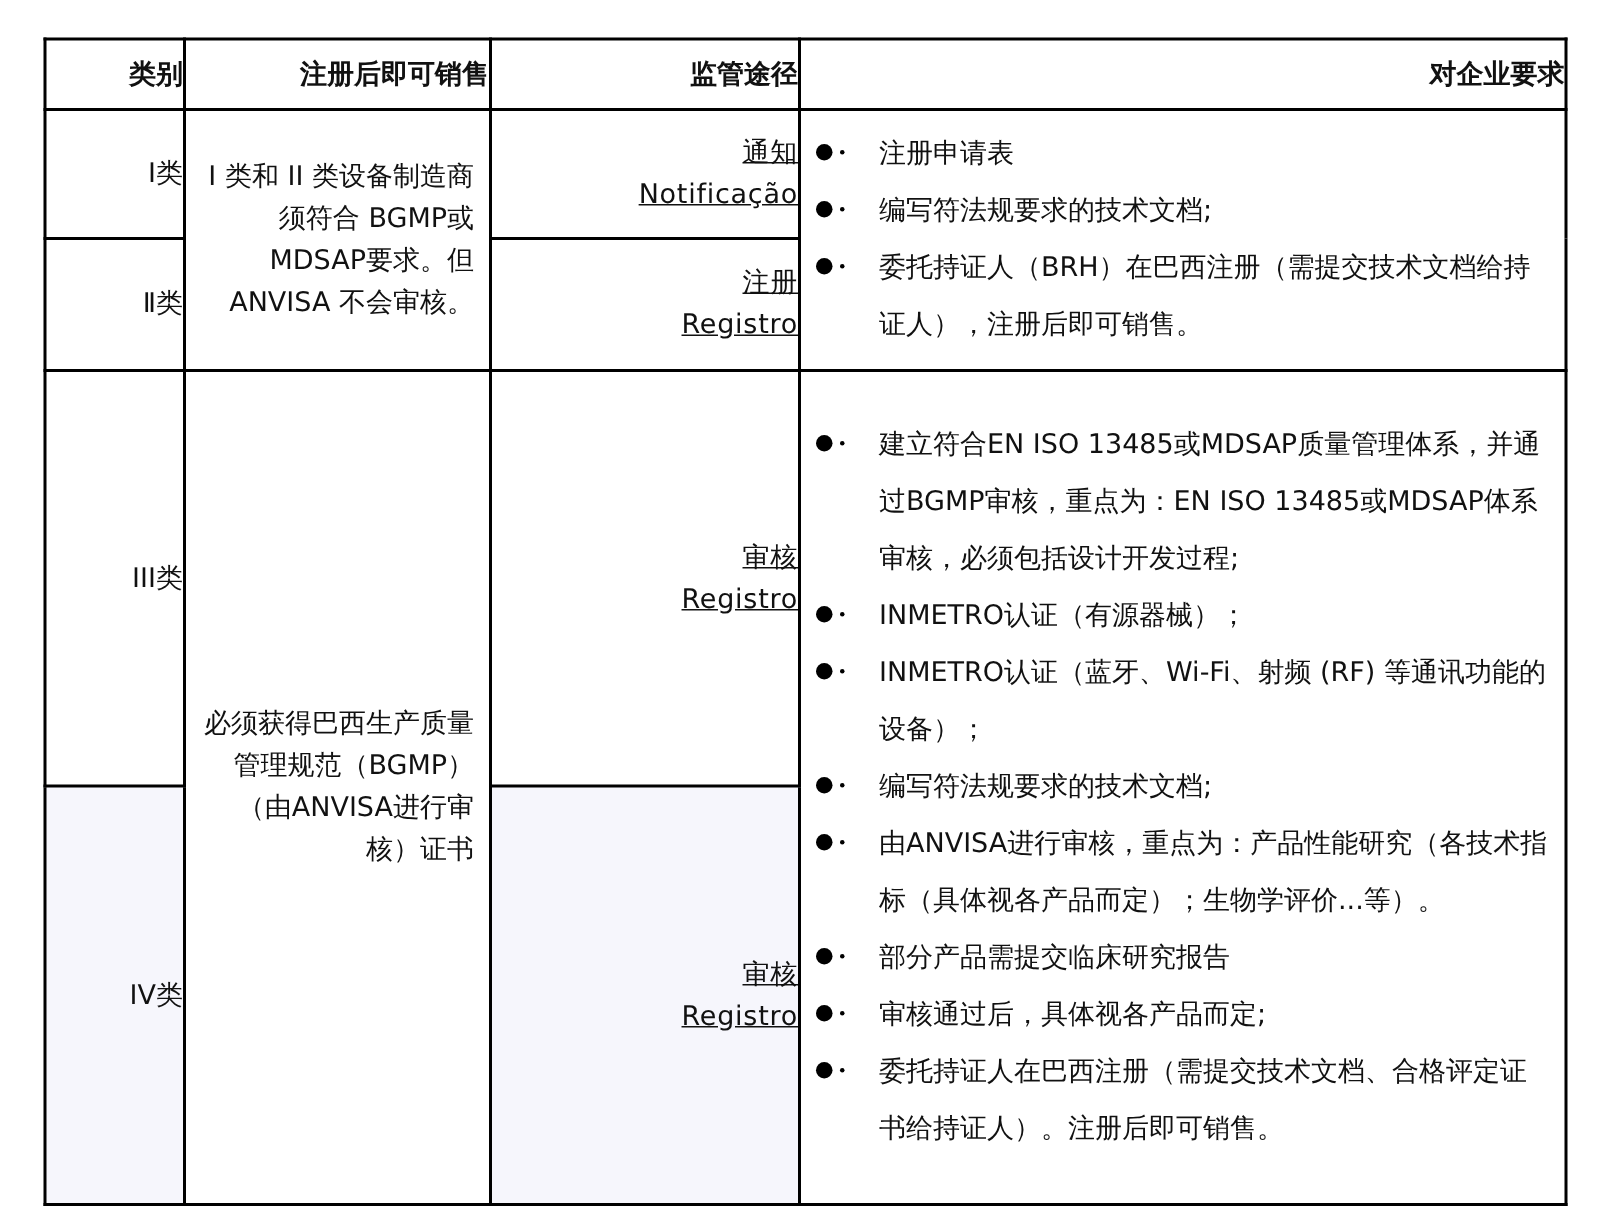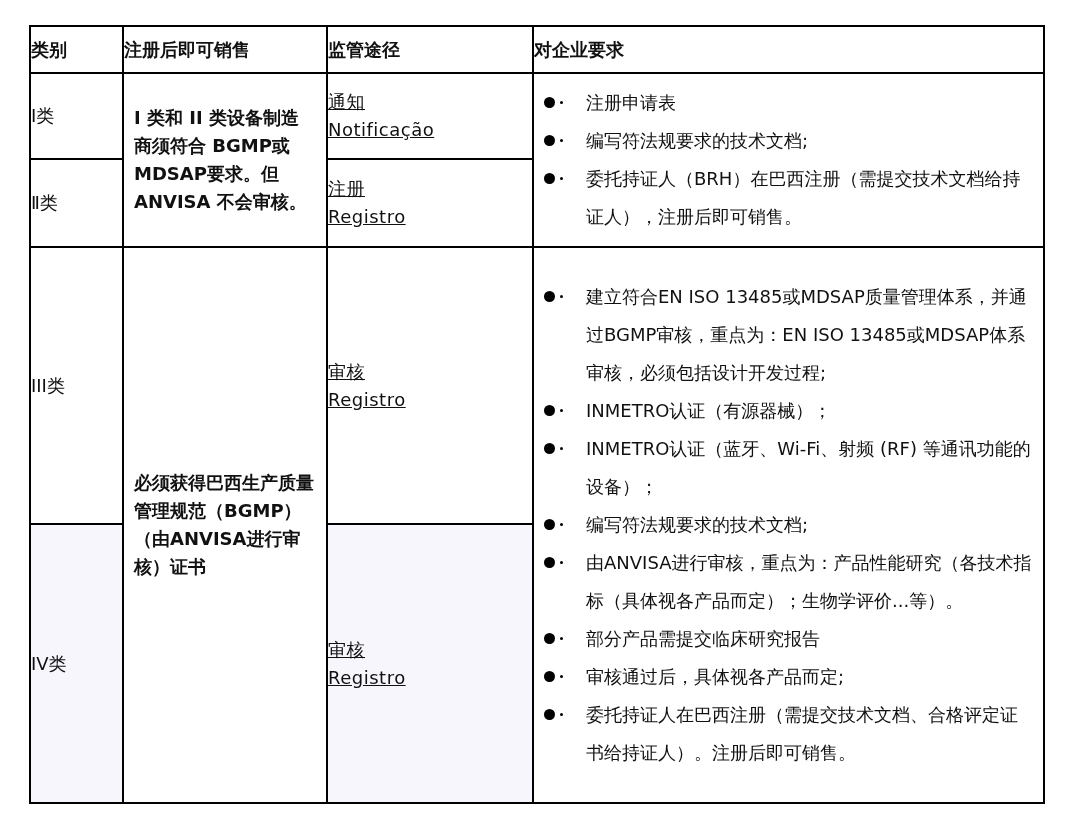--- a/index.html
+++ b/index.html
@@ -3,30 +3,30 @@
 <meta charset="utf-8">
 <style>
   html, body { margin: 0; padding: 0; background: #ffffff; }
   body { width: 1073px; height: 815px; position: relative; font-family: "DejaVu Sans", "Liberation Sans", sans-serif; color: #111; }
   table.reg {
     position: absolute; left: 29px; top: 25px;
     width: 1014px; border-collapse: collapse; table-layout: fixed;
   }
   table.reg td, table.reg th {
     border: 2px solid #000; padding: 0; vertical-align: middle;
-    font-size: 18px; line-height: 28px; text-align: left;
+    font-size: 18px; line-height: 28px; text-align: right;
   }
   table.reg th { font-weight: bold; height: 45px; font-size: 18px; }
   col.c1 { width: 93px; } col.c2 { width: 204px; } col.c3 { width: 206px; } col.c4 { width: 511px; }
   tr.r1 td { height: 83px; }
   tr.r2 td { height: 84px; }
   tr.r3 td { height: 275px; }
   tr.r4 td { height: 277px; }
   .shade { background: #f6f6fc; }
-  .qms { padding: 0 10px !important; font-size: 18px; line-height: 29px; font-weight: bold; }
+  .qms { padding: 0 10px !important; font-size: 18px; line-height: 29px; }
   .route { font-size: 18px; line-height: 29px; letter-spacing: 0.5px; text-decoration: underline; }
   .req { text-align: left !important; vertical-align: top !important; padding: 8px 8px 8px 10px !important; }
   .req.mid { vertical-align: middle !important; padding: 10px 8px 10px 10px !important; margin-top: 32px;}
   .req ul { list-style: none; margin: 0; padding: 0; }
   .req li { position: relative; padding-left: 42px; font-size: 18px; line-height: 38px; }
   .req li .bullet { position: absolute; left: 0; top: 0; width: 42px; }
   .req li .bullet .dot { display: inline-block; width: 11px; height: 11px; border-radius: 50%; background: #000; vertical-align: middle; margin-right: 5px; margin-top: -3px; }
   .req li .bullet .mid-dot { display: inline-block; width: 3px; height: 3px; background: #000; border-radius: 50%; vertical-align: middle; margin-top: -3px; }
   .req li .txt { display: block; }
 </style>

